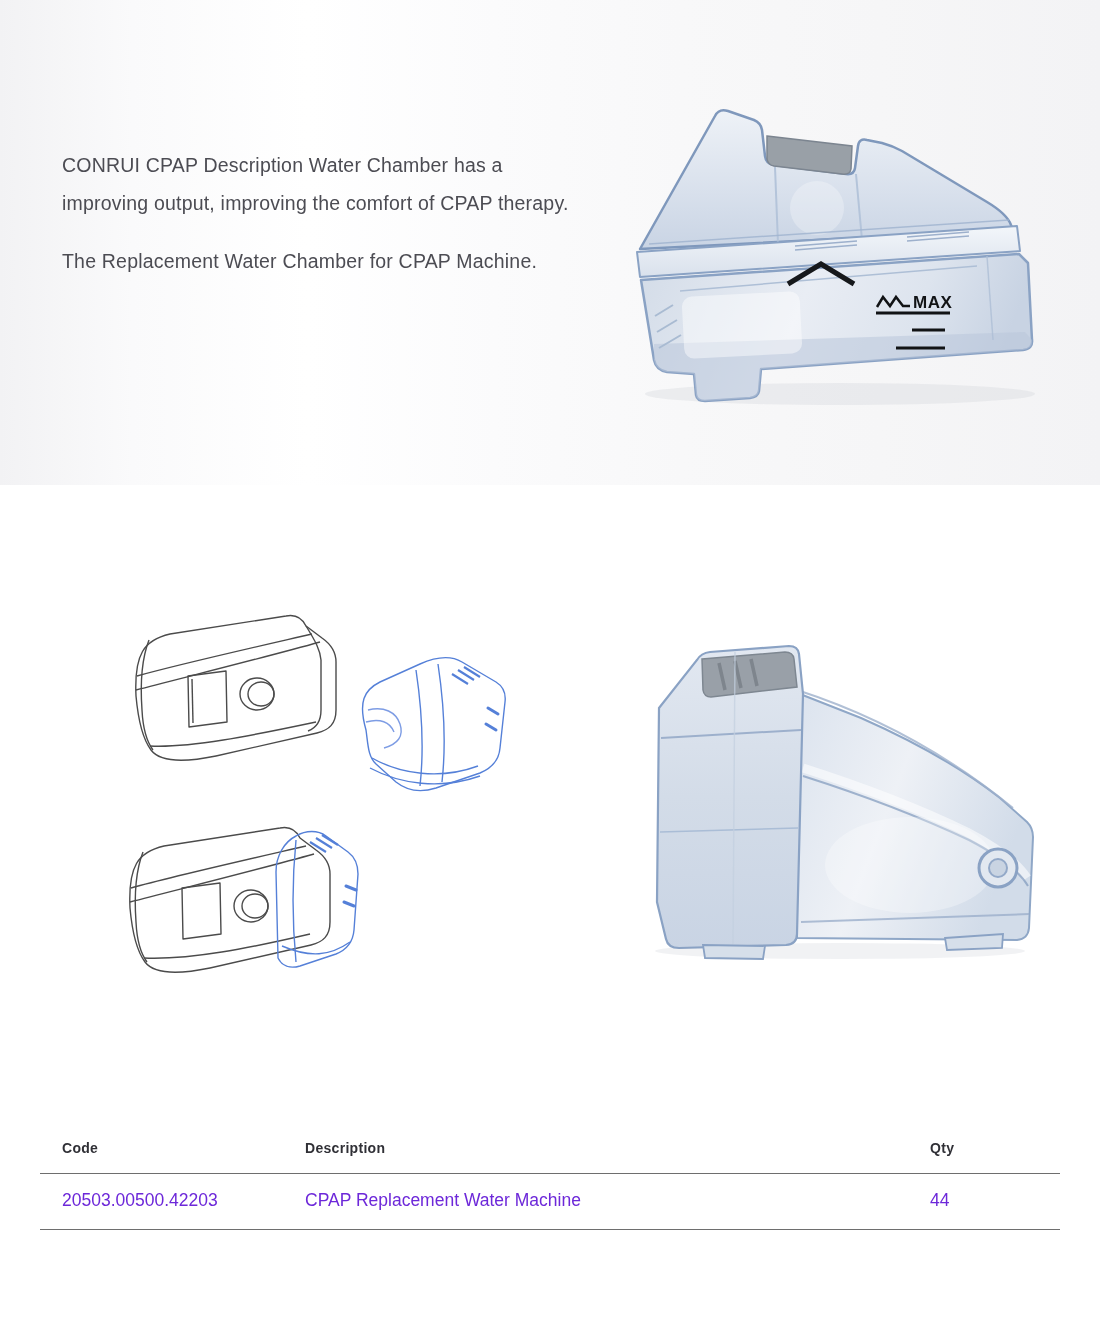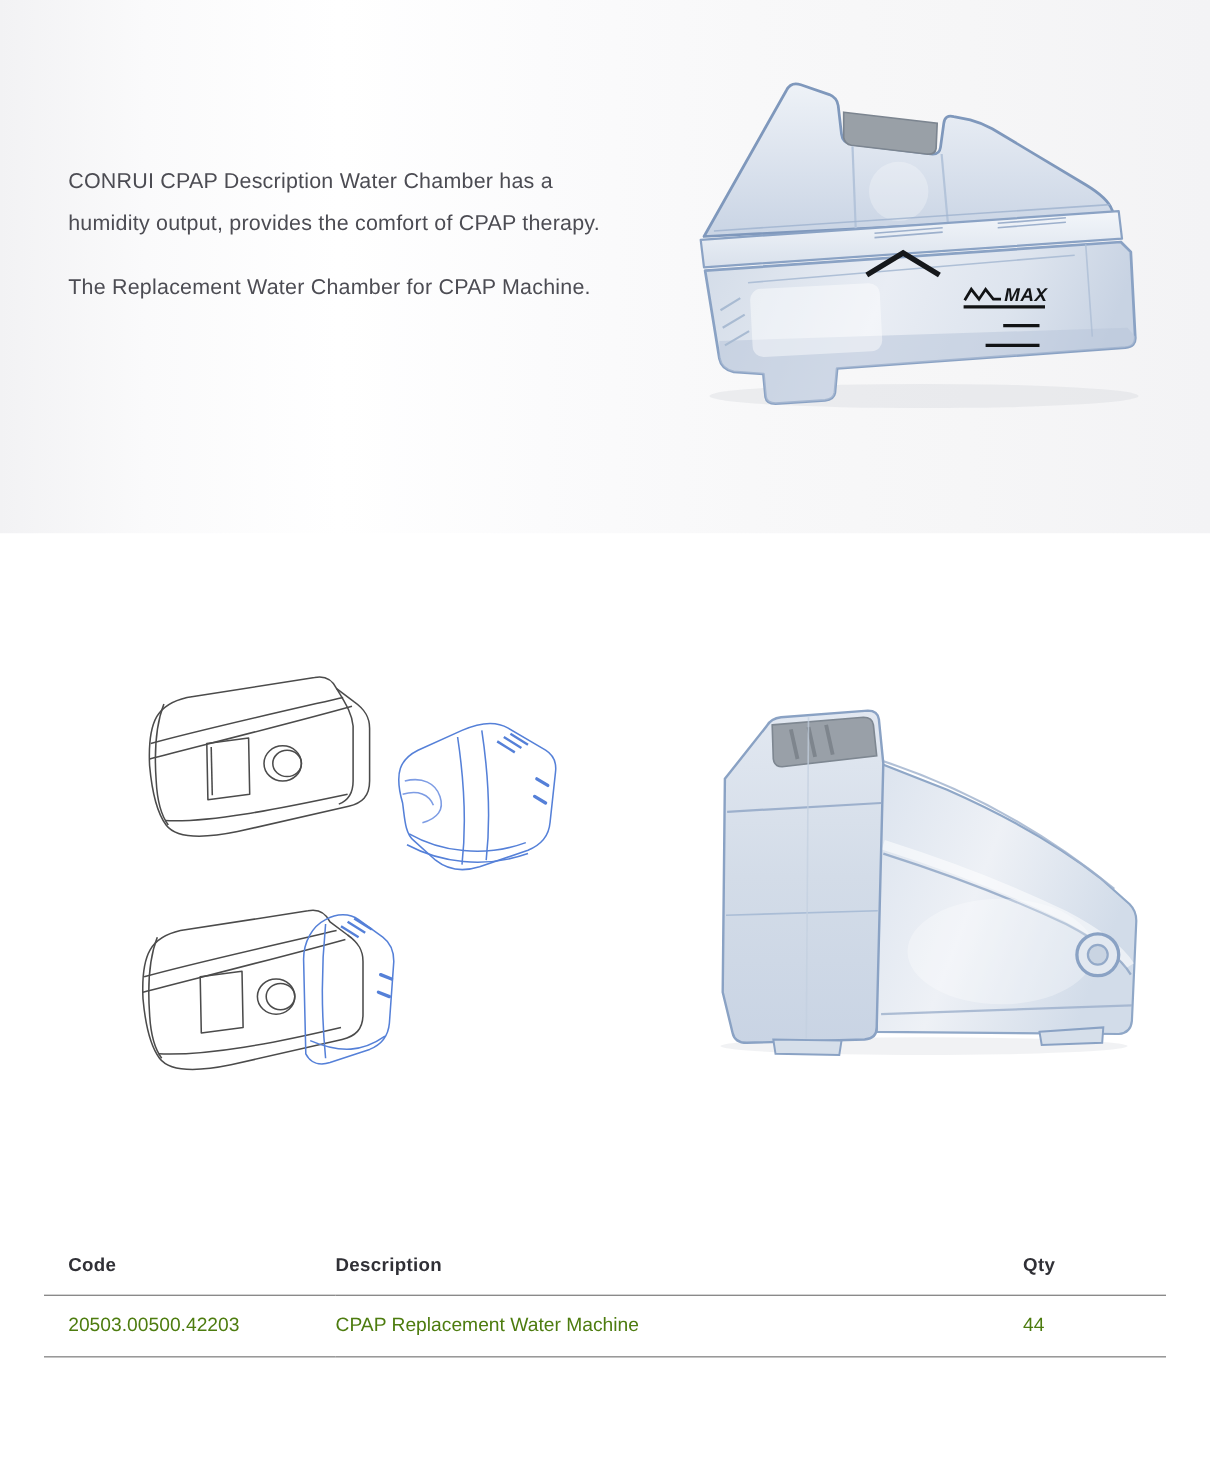--- a/index.html
+++ b/index.html
@@ -8,46 +8,46 @@
   .page { position: relative; width: 1100px; height: 1325px; margin: 0 auto; background: #ffffff; overflow: hidden; }
 
   
   .hero {
     position: absolute; left: 0; top: 0; width: 1100px; height: 485px;
     background: linear-gradient(90deg,#f2f2f4 0%,#fafafb 12%,#ffffff 28%,#fbfbfc 45%,#f8f8f9 62%,#f6f6f7 80%,#f3f3f5 100%);
   }
   .hero-text { position: absolute; left: 62px; top: 146px; color: #4c4c53; font-size: 19.5px; line-height: 38px; letter-spacing: 0.2px; }
   .hero-line { white-space: nowrap; }
   .hero-p2 { margin-top: 20px; }
-  .hero-figure { position: absolute; left: 625px; top: 60px; width: 445px; height: 330px; font-style: italic; }
+  .hero-figure { position: absolute; left: 625px; top: 94px; width: 445px; height: 330px; }
 
   
   .mid { position: absolute; left: 0; top: 485px; width: 1100px; height: 655px; background: #ffffff; }
   .mid-diagram { position: absolute; left: 100px; top: 105px; width: 440px; height: 400px; }
   .mid-photo { position: absolute; left: 615px; top: 115px; width: 430px; height: 360px; }
 
   
   .spec { position: absolute; left: 40px; top: 1140px; width: 1020px; }
   table.spec-table { width: 1020px; border-collapse: collapse; table-layout: fixed; }
-  .spec-table th { font-size: 17px; font-weight: 700; color: #303036; text-align: left; letter-spacing: 0.3px; padding: 0 0 17px 0; border-bottom: 1.5px solid #6e6e6e; }
-  .spec-table td { font-size: 17.5px; color: #4d7c0f; padding: 16px 0 18px 0; border-bottom: 1.5px solid #6e6e6e; }
+  .spec-table th { font-size: 14px; font-weight: 700; color: #303036; text-align: left; letter-spacing: 0.3px; padding: 0 0 17px 0; border-bottom: 1.5px solid #6e6e6e; }
+  .spec-table td { font-size: 17.5px; color: #6d28d9; padding: 16px 0 18px 0; border-bottom: 1.5px solid #6e6e6e; }
   .spec-table th.c-code, .spec-table td.c-code { padding-left: 22px; }
   .spec-table th.c-qty,  .spec-table td.c-qty  { padding-right: 42px; }
   svg { display: block; }
 </style>
 </head>
 <body>
 
 <div class="page">
 
   <section class="hero">
     <div class="hero-text">
       <div>
         <div class="hero-line">CONRUI CPAP Description Water Chamber has a</div>
-        <div class="hero-line">humidity output, provides the comfort of CPAP therapy.</div>
+        <div class="hero-line">improving output, improving the comfort of CPAP therapy.</div>
       </div>
       <div class="hero-line hero-p2">The Replacement Water Chamber for CPAP Machine.</div>
     </div>
 
     <div class="hero-figure">
       <svg viewBox="0 0 445 330" width="445" height="330" role="img">
         <defs>
           <linearGradient id="gLid" x1="0" y1="0" x2="0" y2="1">
             <stop offset="0" stop-color="#eef2f7"></stop>
               <stop offset="0.6" stop-color="#d8e0ec"></stop>

